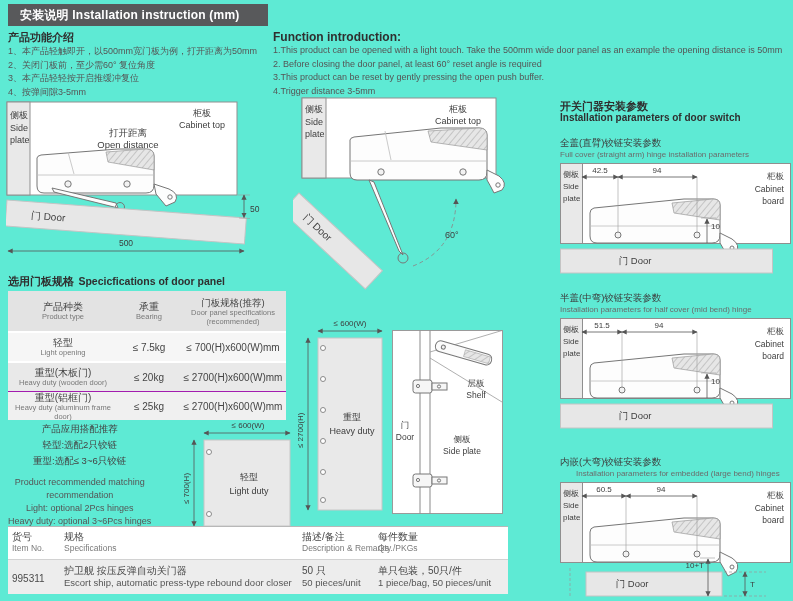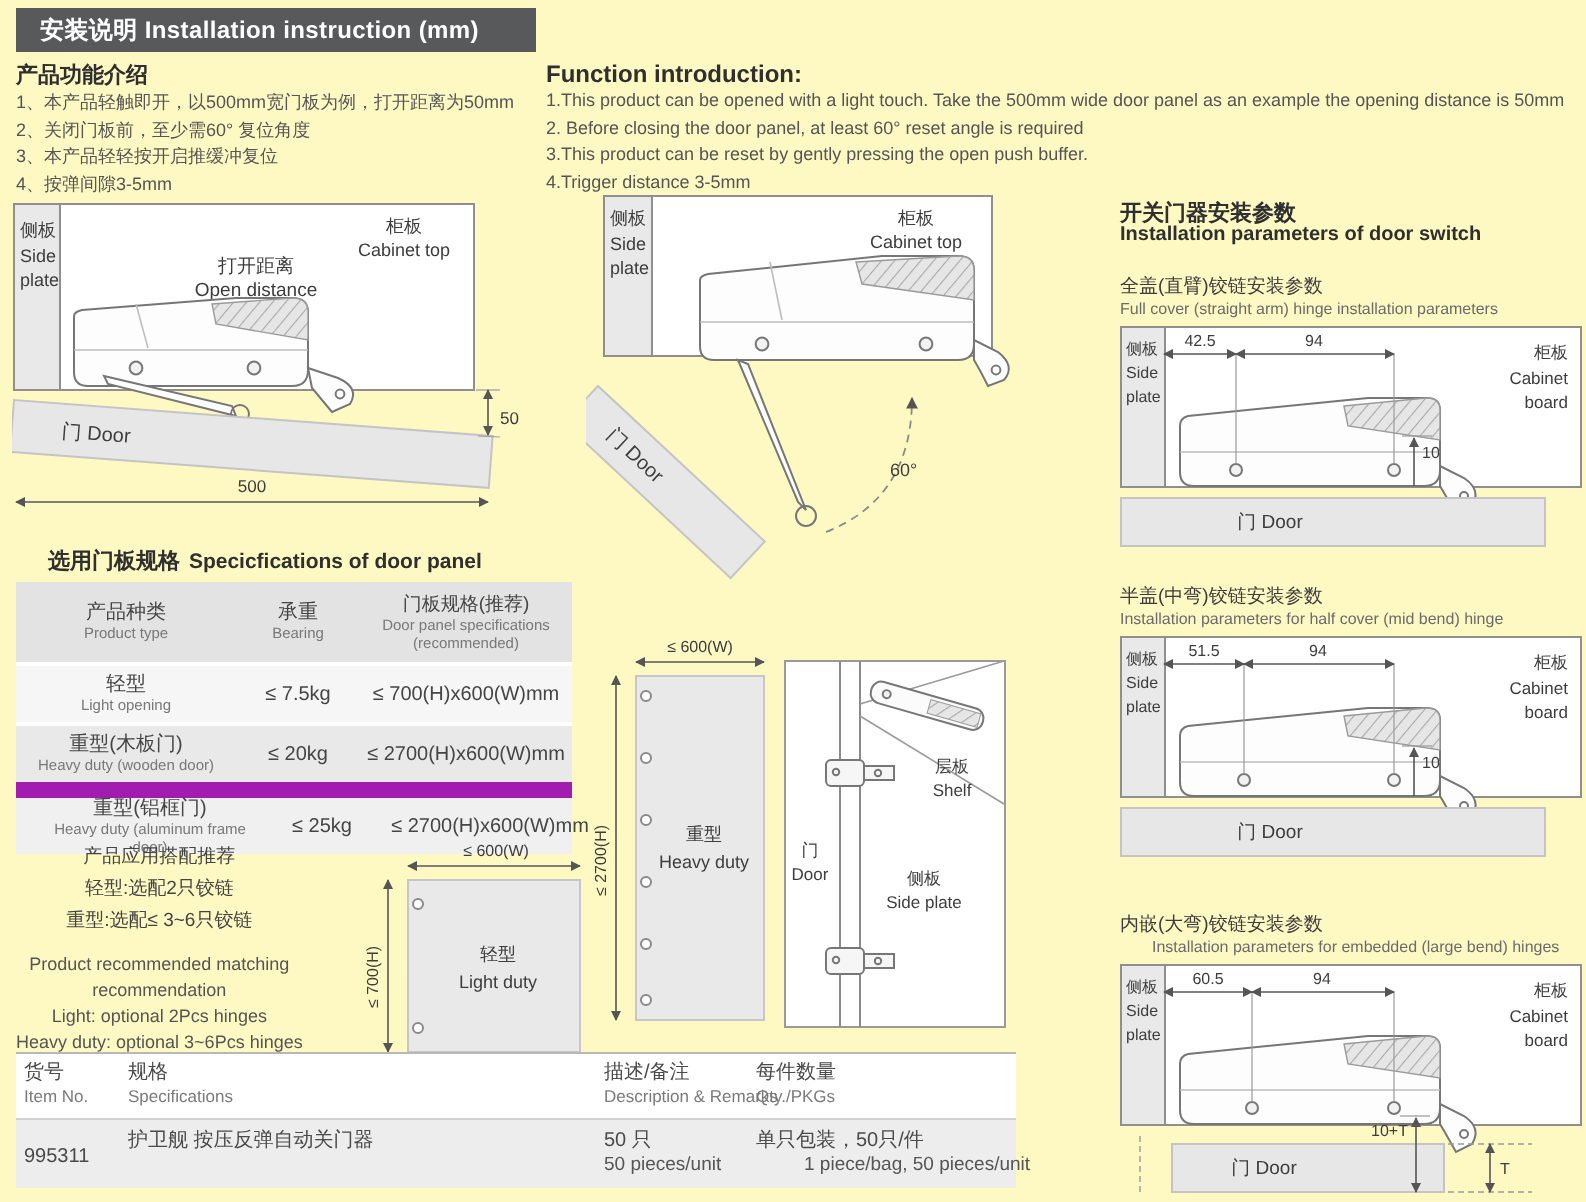--- a/index.html
+++ b/index.html
@@ -1,16 +1,16 @@
 <!DOCTYPE html>
 <html><head>
 <meta charset="utf-8">
 <style>
   html,body{margin:0;padding:0;background:#fff;}
-  #page{position:relative;width:793px;height:601px;background:#fef9c3;overflow:hidden;
+  #page{position:relative;width:793px;height:601px;background:#5eead4;overflow:hidden;
         font-family:"Liberation Sans","DejaVu Sans",sans-serif;color:#3f3f3f;}
   .abs{position:absolute;}
   .headerbar{left:8px;top:4px;width:260px;height:22px;background:#58595b;color:#fff;
              font-size:12px;font-weight:bold;line-height:22px;padding-left:12px;box-sizing:border-box;letter-spacing:.2px;}
   .cn-title{font-size:11px;font-weight:bold;color:#2f2f2f;}
   .en-title{font-size:12px;font-weight:bold;color:#2f2f2f;}
   .intro-line{font-size:9px;color:#555;line-height:13.5px;white-space:nowrap;}
   .sec-title-cn{font-size:11px;font-weight:bold;color:#2f2f2f;white-space:nowrap;}
   .sec-title-en{font-size:10px;font-weight:bold;color:#2f2f2f;white-space:nowrap;}
   .sub-cn{font-size:9.5px;color:#3c3c3c;white-space:nowrap;}
@@ -23,21 +23,21 @@
   .bar{fill:#e7e7e7;stroke:#c4c4c4;stroke-width:1;}
   .dev{fill:#fdfdfd;stroke:#767676;stroke-width:1;}
   .devline{stroke:#bdbdbd;stroke-width:0.8;fill:none;}
   .screw{fill:#f2f2f2;stroke:#777;stroke-width:1;}
   
   .spec-table{left:8px;top:291px;width:278px;font-size:10px;}
   .spec-row{display:grid;grid-template-columns:110px 62px 106px;align-items:center;text-align:center;}
   .spec-head{background:#e3e3e3;height:40px;}
   .spec-r1{background:#f6f6f6;height:28px;border-top:2px solid #fff;}
   .spec-r2{background:#e9e9e9;height:28px;border-top:2px solid #fff;}
-  .spec-r3{background:#f0f0f0;height:28px;border-top:8px solid #a21caf;padding-left:12px;}
+  .spec-r3{background:#f0f0f0;height:28px;border-top:1px solid #a21caf;}
   .cell-cn{font-size:10px;color:#454545;line-height:11px;}
   .cell-en{font-size:7.5px;color:#787878;line-height:9px;}
   .cell-val{font-size:10px;color:#454545;}
   
   .order-table{left:8px;top:526px;width:500px;border-top:1px solid #b8b8b8;}
   .order-row{display:grid;grid-template-columns:52px 238px 76px 134px;}
   .order-head{background:#fff;height:32px;border-bottom:1px solid #d2d2d2;}
   .order-data{background:#ededed;height:34px;}
   .oc{padding:3px 2px 0 4px;}
   .oc .cn{font-size:10px;color:#4a4a4a;line-height:13px;white-space:nowrap;}
@@ -252,21 +252,21 @@
       <line class="thin" x1="140" y1="76" x2="155" y2="76"></line>
       <line class="dim" x1="148" y1="77" x2="148" y2="114" marker-start="url(#arr)" marker-end="url(#arr)"></line>
       <text x="144" y="86" font-size="8" text-anchor="end">10+T</text>
       <line x1="164" y1="90" x2="206" y2="90" stroke="#9a9a9a" stroke-width="0.7" stroke-dasharray="3,2"></line>
       <line x1="164" y1="114" x2="206" y2="114" stroke="#9a9a9a" stroke-width="0.7" stroke-dasharray="3,2"></line>
       <line class="dim" x1="185" y1="90" x2="185" y2="114" marker-start="url(#arr)" marker-end="url(#arr)"></line>
       <text x="190" y="105" font-size="8">T</text>
     </svg>
   </div>
 
-  <div class="abs" style="left:24px;top:271px;white-space:nowrap;text-align:right;">
+  <div class="abs" style="left:8px;top:271px;white-space:nowrap;text-align:right;">
     <span class="sec-title-cn">选用门板规格</span>
     <span class="sec-title-en" style="font-size:10.5px;">Specicfications of door panel</span>
   </div>
 
   <div class="abs spec-table">
     <div class="spec-row spec-head">
       <div>
         <div class="cell-cn">产品种类</div>
         <div class="cell-en">Product type</div>
       </div>
@@ -400,25 +400,26 @@
         <div class="cn">每件数量</div>
         <div class="en">Qty./PKGs</div>
       </div>
     </div>
     <div class="order-row order-data">
       <div class="oc" style="display:flex;align-items:center;">
         <span class="cn">995311</span>
       </div>
       <div class="oc" style="padding-top:4px;">
         <div class="cn">护卫舰 按压反弹自动关门器</div>
+        <div class="en" style="font-size:9.5px;color:#555;">Escort ship, automatic press-type rebound door closer</div>
       </div>
       <div class="oc" style="padding-top:4px;">
         <div class="cn">50 只</div>
         <div class="en" style="font-size:9.5px;color:#555;">50 pieces/unit</div>
       </div>
       <div class="oc" style="padding-top:4px;">
         <div class="cn">单只包装，50只/件</div>
-        <div class="en" style="font-size:9.5px;color:#555;margin-left:24px;">1 piece/bag, 50 pieces/unit</div>
+        <div class="en" style="font-size:9.5px;color:#555;">1 piece/bag, 50 pieces/unit</div>
       </div>
     </div>
   </div>
 
 </div>
 
 </body></html>

